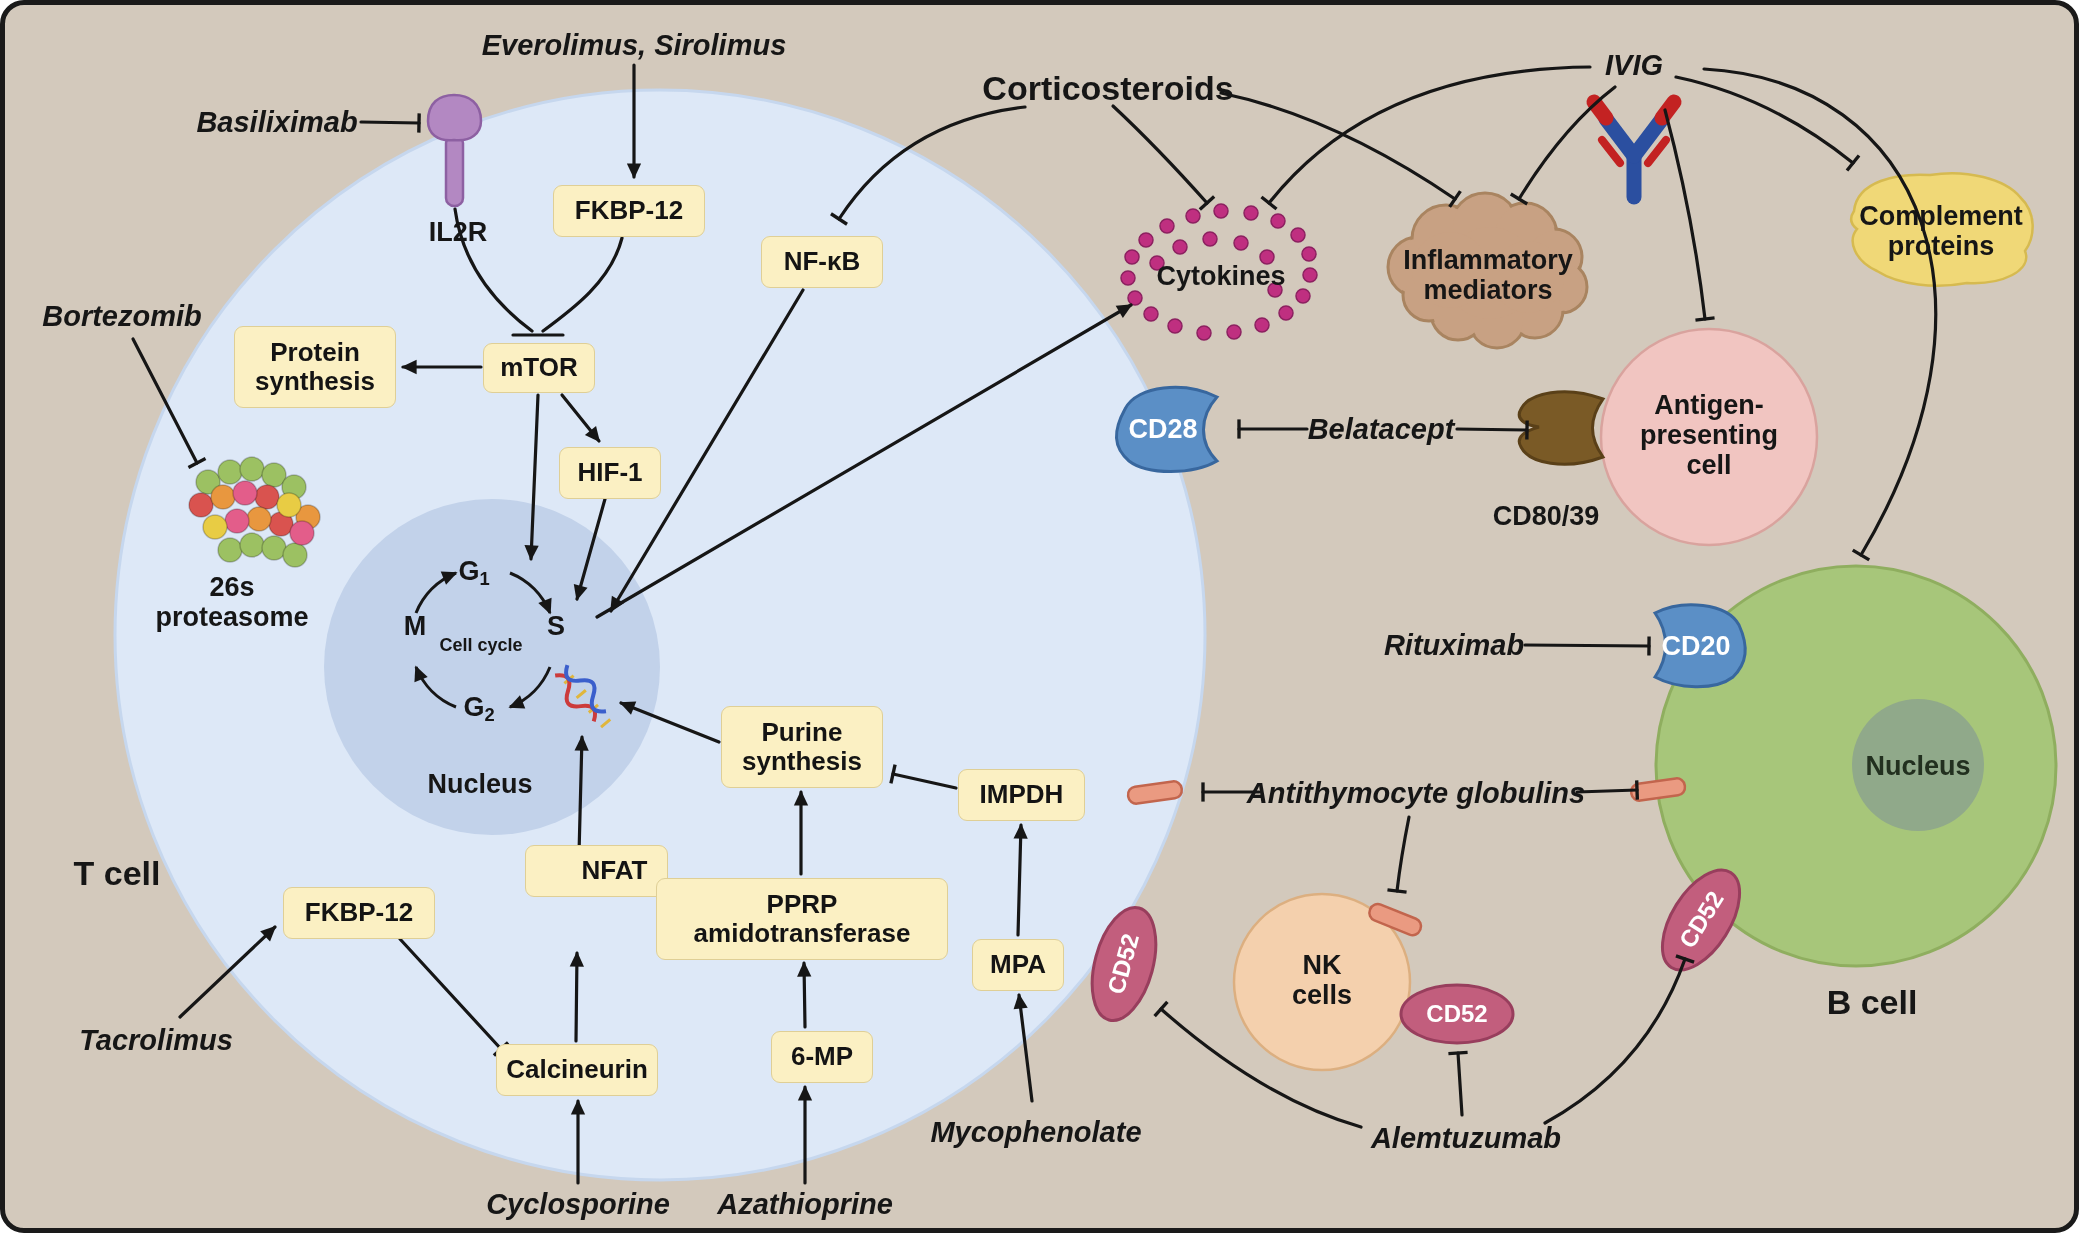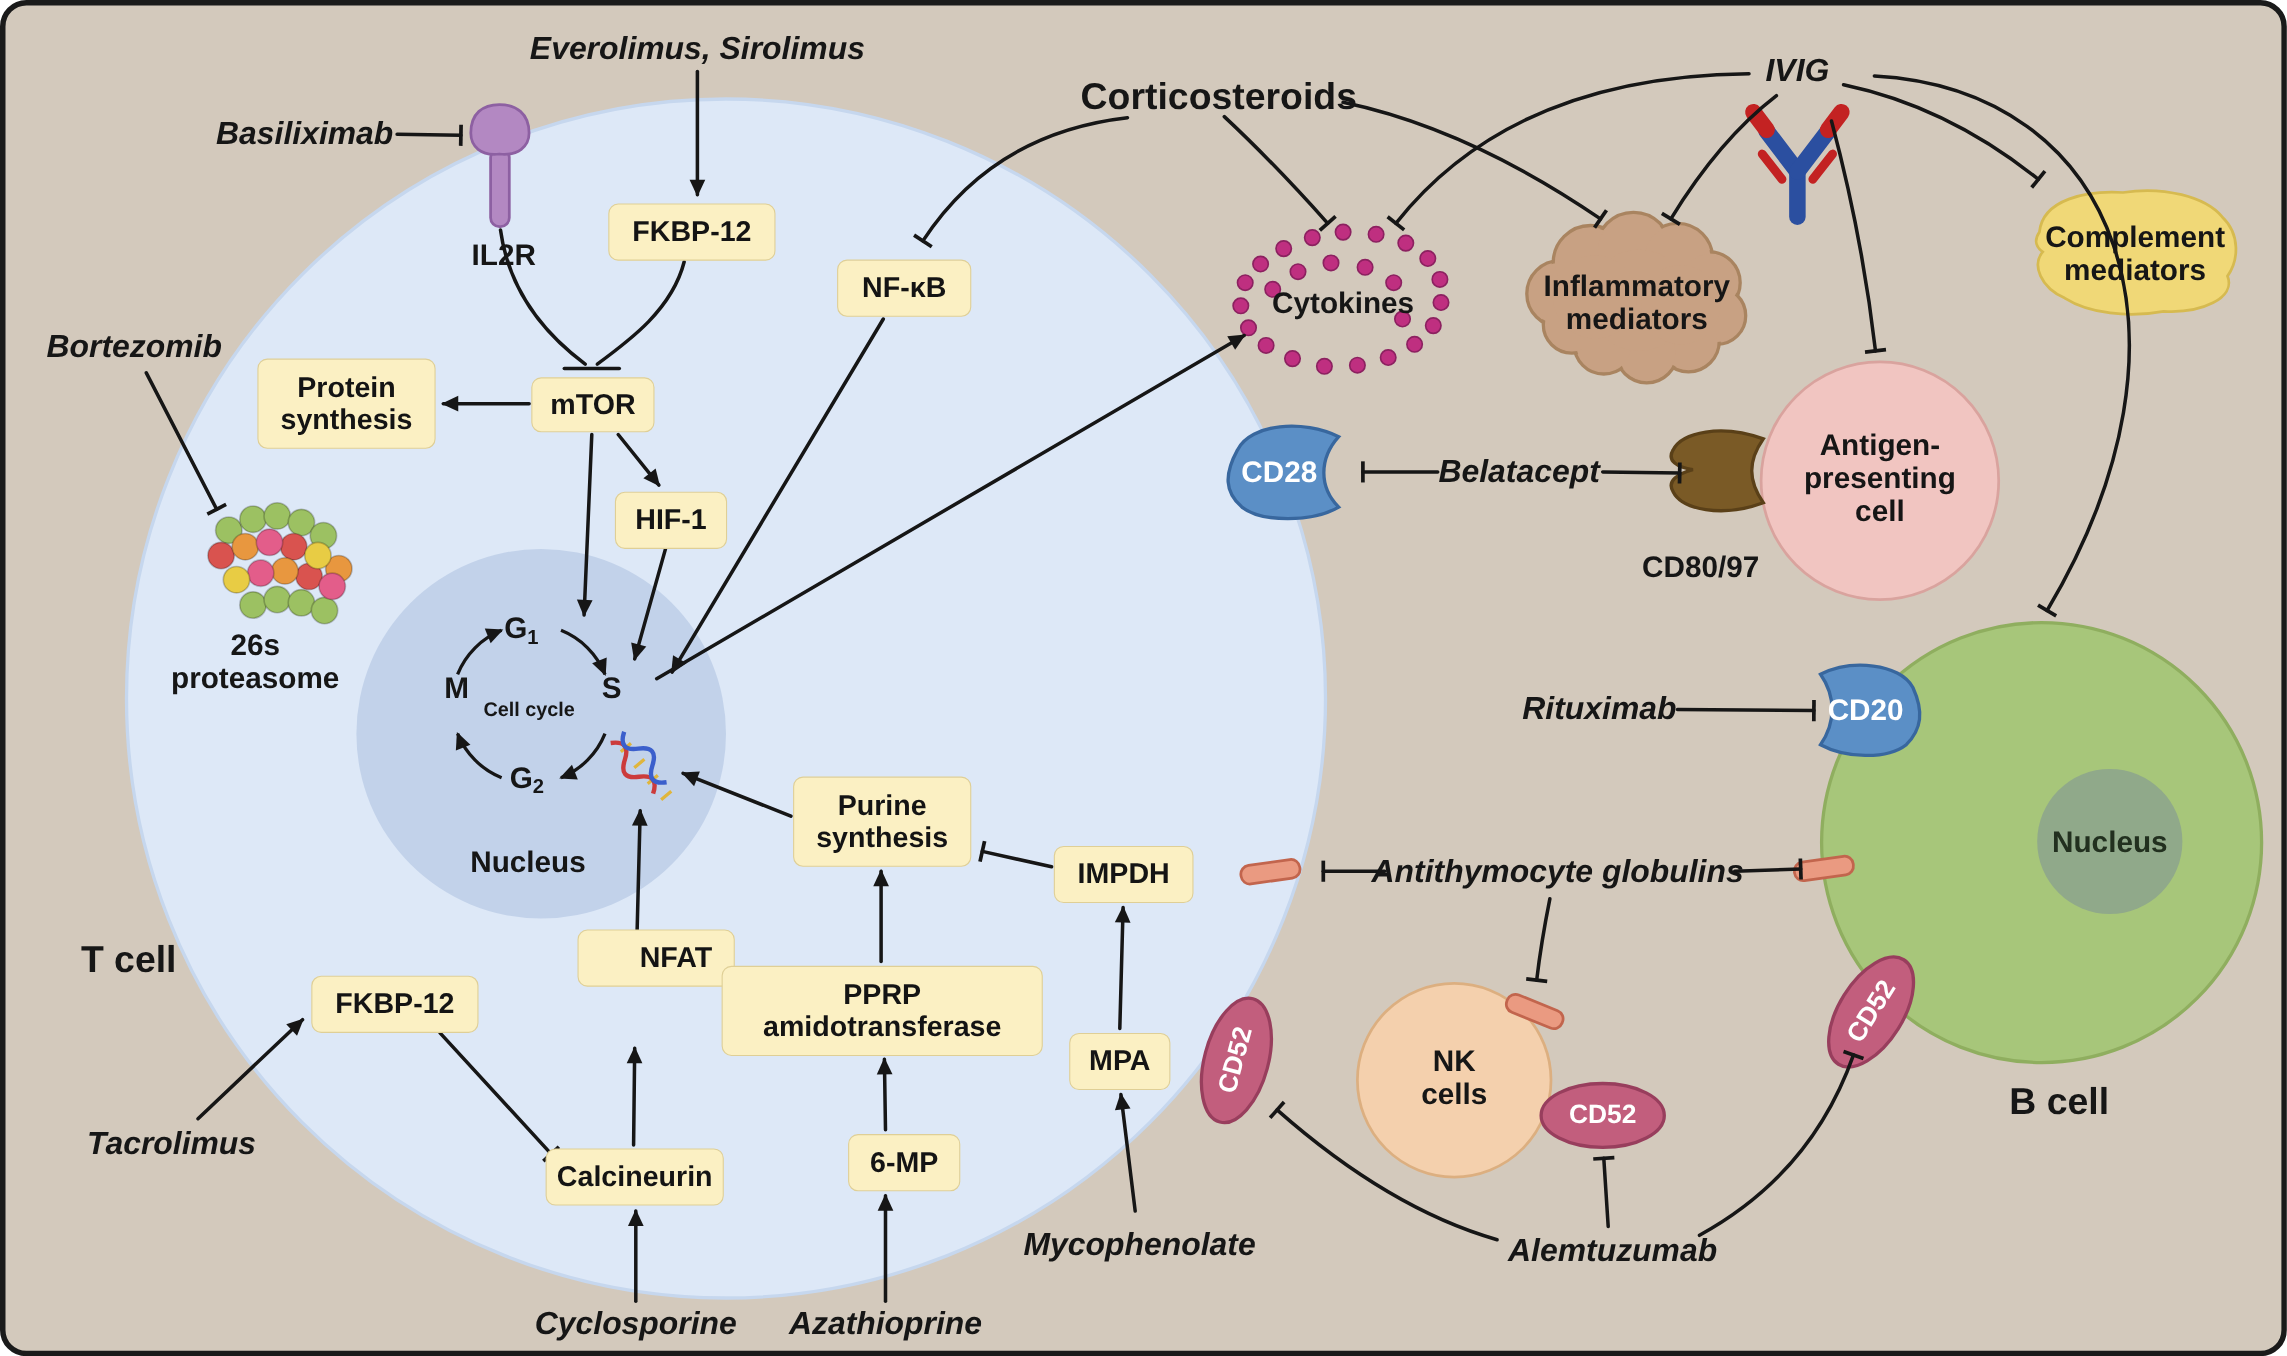--- a/index.html
+++ b/index.html
@@ -264,22 +264,22 @@
 <div class="lbl ent" style="left:469px;top:568px;"><span>G</span><span class="sub">1</span></div>
 <div class="lbl ent" style="left:551px;top:621px;">S</div>
 <div class="lbl ent" style="left:474px;top:704px;"><span>G</span><span class="sub">2</span></div>
 <div class="lbl ent" style="left:410px;top:621px;">M</div>
 <div class="lbl ent" style="left:453px;top:227px;">IL2R</div>
 <div class="lbl ent wrap" style="left:227px;top:597px;width:180px;">26s proteasome</div>
 <div class="lbl ent" style="left:1216px;top:271px;">Cytokines</div>
 <div class="lbl ent wrap" style="left:1704px;top:430px;width:165px;">Antigen-presenting cell</div>
 <div class="lbl ent wrap" style="left:1483px;top:270px;width:215px;">Inflammatory mediators</div>
 <div class="lbl ent white" style="left:1158px;top:424px;">CD28</div>
-<div class="lbl ent" style="left:1541px;top:511px;">CD80/97</div>
-<div class="lbl ent wrap" style="left:1936px;top:226px;width:195px;">Complement mediators</div>
+<div class="lbl ent" style="left:1541px;top:511px;">CD80/39</div>
+<div class="lbl ent wrap" style="left:1936px;top:226px;width:195px;">Complement proteins</div>
 <div class="lbl ent white" style="left:1691px;top:641px;">CD20</div>
 <div class="lbl ent" style="left:1913px;top:761px;color:#22301f;">Nucleus</div>
 <div class="lbl big" style="left:1867px;top:997px;">B cell</div>
 <div class="lbl ent wrap" style="left:1317px;top:975px;width:90px;">NK cells</div>
 <div class="lbl white rotL" style="left:1119px;top:959px;font-size:24px;">CD52</div>
 <div class="lbl white" style="left:1452px;top:1009px;font-size:24px;">CD52</div>
 <div class="lbl white rotB" style="left:1697px;top:915px;font-size:24px;">CD52</div>
 
 </div>
 

